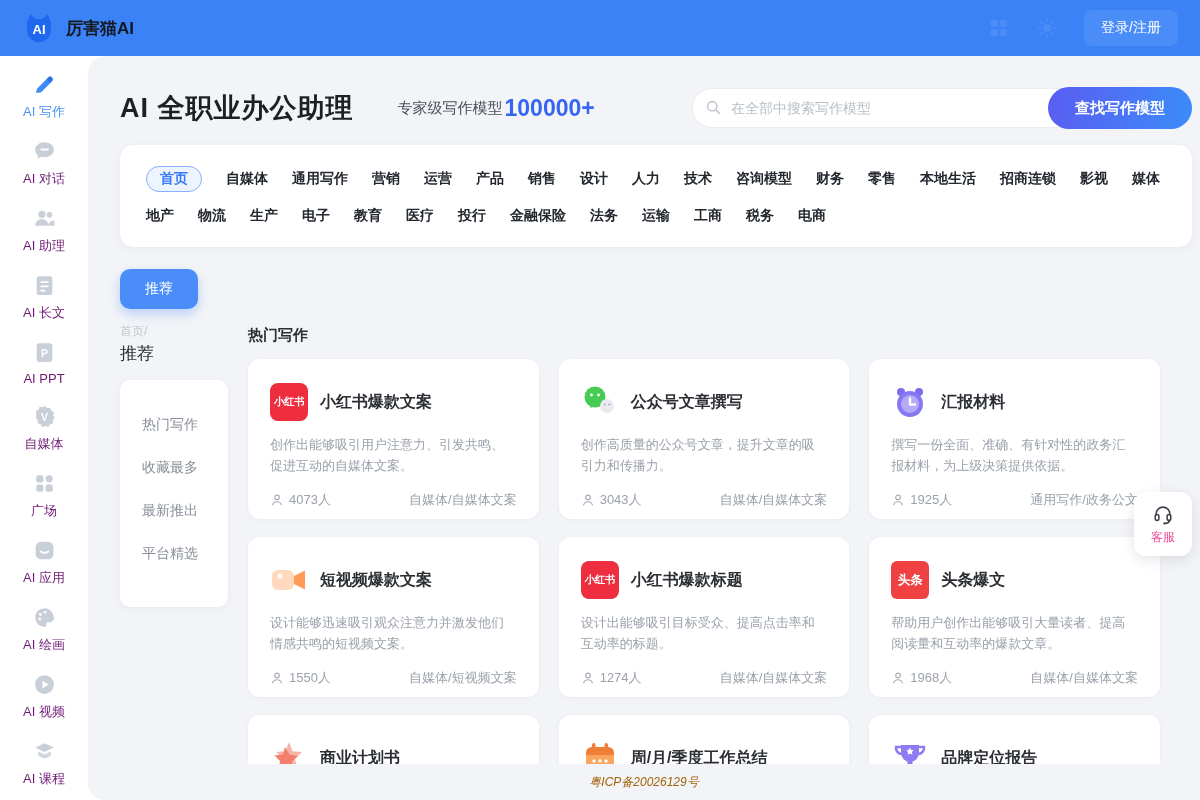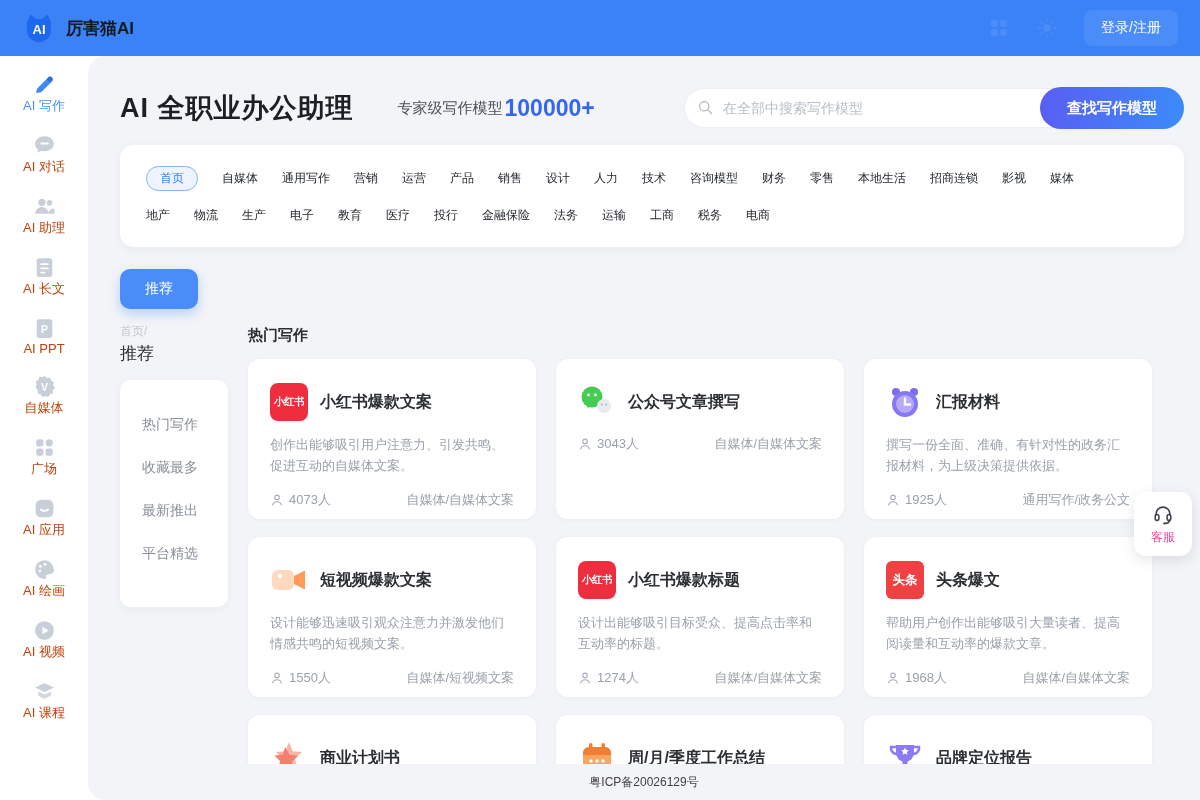--- a/index.html
+++ b/index.html
@@ -12,43 +12,43 @@
   .logo { width:34px; height:32px; margin-right:10px; }
   .brand { font-size:17px; font-weight:700; color:#15181d; }
   .topbar-right { margin-left:auto; display:flex; align-items:center; gap:26px; }
   .top-icon { width:22px; height:22px; cursor:pointer; display:block; }
   .login-btn { background:#4a8df8; color:#fff; font-size:14px; padding:9px 17px; border:none; border-radius:8px; cursor:pointer; }
 
   
   .page-body { flex:1; display:flex; min-height:0; background:#fff; }
 
   .sidebar { width:88px; background:#fff; padding-top:16px; display:flex; flex-direction:column; align-items:center; flex:0 0 auto; }
-  .side-item { display:flex; flex-direction:column; align-items:center; margin-bottom:18px; cursor:pointer; width:100%; }
+  .side-item { display:flex; flex-direction:column; align-items:center; gap:6px; margin-bottom:18px; cursor:pointer; width:100%; }
   .side-item svg { width:25px; height:25px; }
-  .side-item .side-label { font-size:13px; color:#c2410c; }
+  .side-item .side-label { font-size:13px; color:#701a75; }
   .side-item.active .side-label { color:#4a90f8; }
 
-  .content { flex:1; background:#f3f4f7; border-radius:18px 0 0 18px; position:relative; overflow:hidden; padding:0 16px 0 32px; }
+  .content { flex:1; background:#f3f4f7; border-radius:18px 0 0 18px; position:relative; overflow:hidden; padding:0 8px 0 32px; }
 
   
   .hero { display:flex; align-items:center; margin-top:30px; height:44px; }
   .hero-title { font-size:27px; font-weight:800; color:#1c1f24; letter-spacing:1px; }
   .model-count { margin-left:44px; display:flex; align-items:center; }
   .model-count .sub { font-size:15px; color:#4a4f58; }
   .model-count .num { font-size:23px; font-weight:800; color:#3566f2; margin-left:2px; }
   .searchbox { margin-left:auto; position:relative; width:500px; height:42px; }
   .searchbox input { width:100%; height:40px; margin-top:1px; border:1px solid #ececf0; border-radius:21px; background:#fff; padding:0 150px 0 38px; font-size:14px; color:#333; outline:none; }
   .searchbox input::placeholder { color:#b9bec8; }
   .search-glyph { position:absolute; left:13px; top:12px; width:17px; height:17px; }
   .search-btn { position:absolute; right:0; top:0; height:42px; padding:0 27px; border:none; border-radius:21px; background:linear-gradient(100deg,#5a5df2,#3b8cf9); color:#fff; font-size:15px; font-weight:600; cursor:pointer; }
 
   
   .tabs-card { margin-top:15px; background:#fff; border-radius:14px; padding:15px 26px 13px; box-shadow:0 2px 10px rgba(25,35,60,.05); overflow:hidden; }
   .tab-row { display:flex; column-gap:24px; align-items:center; height:37px; white-space:nowrap; }
-  .tab { font-size:12px; color:#23272e; font-weight:400; cursor:pointer; }
+  .tab { font-size:14px; color:#23272e; font-weight:700; cursor:pointer; }
   .tab.active { color:#3a7df6; background:#edf4ff; border:1px solid #85b3f9; border-radius:16px; padding:3px 13px; }
 
   
   .filter-row { margin-top:22px; display:flex; gap:26px; }
   .btn-recommend { background:#4a8df8; color:#fff; font-size:14px; padding:11px 25px; border:none; border-radius:10px; cursor:pointer; box-shadow:0 5px 12px rgba(74,141,248,.35); }
   .btn-fav { background:#fff; color:#33373e; font-size:14px; padding:11px 27px; border:none; border-radius:10px; cursor:pointer; box-shadow:0 3px 10px rgba(25,35,60,.06); }
 
   
   .lower { margin-top:14px; display:flex; align-items:flex-start; }
   .left-col { width:108px; flex:0 0 auto; }
@@ -72,21 +72,21 @@
   .card-foot { margin-top:14px; display:flex; justify-content:space-between; align-items:center; font-size:13px; color:#9ba1ab; }
   .card-users { display:flex; align-items:center; gap:5px; }
   .card-users svg { width:14px; height:14px; }
 
   
   .float-service { position:absolute; right:8px; top:436px; width:58px; height:64px; background:#fff; border-radius:12px; box-shadow:0 4px 14px rgba(0,0,0,.10); display:flex; flex-direction:column; align-items:center; justify-content:center; gap:4px; cursor:pointer; }
   .float-service svg { width:22px; height:22px; }
   .float-service .fs-label { font-size:12px; color:#ec4899; }
 
   
-  .page-footer { position:absolute; left:0; right:0; bottom:0; height:36px; background:#f3f4f7; display:flex; align-items:center; justify-content:center; font-size:12px; color:#404040; }
+  .page-footer { position:absolute; left:0; right:0; bottom:0; height:36px; background:#f3f4f7; display:flex; align-items:center; justify-content:center; font-size:12px; color:#a16207;font-style:italic; }
 </style>
 </head>
 <body>
 
 <div class="screen">
 
   <div class="topbar">
     <svg class="logo" viewBox="0 0 34 32">
         <path d="M5 10 L8.5 2.5 14 7h6l5.5-4.5L29 10v8.5C29 25.5 23.5 29.5 17 30.5 10.5 29.5 5 25.5 5 18.5Z" fill="#1e68f0"></path>
         <text x="17" y="22" text-anchor="middle" font-size="13" font-weight="bold" fill="#fff">AI</text>
@@ -301,20 +301,21 @@
                       <circle cx="10.5" cy="12" r="1.4" fill="#fff"></circle>
                       <circle cx="17.5" cy="12" r="1.4" fill="#fff"></circle>
                       <circle cx="26" cy="23" r="7" fill="#e9ebf0"></circle>
                       <path d="M30 29.5l-1-3.2-3.2 1z" fill="#e9ebf0"></path>
                       <circle cx="23.8" cy="21.5" r="1" fill="#aab0bc"></circle>
                       <circle cx="28.2" cy="21.5" r="1" fill="#aab0bc"></circle>
                     </svg>
                   </div>
                 <div class="card-title">公众号文章撰写</div>
               </div>
+              <div class="card-desc">创作高质量的公众号文章，提升文章的吸引力和传播力。</div>
               <div class="card-foot">
                 <div class="card-users">
                     <svg viewBox="0 0 16 16" fill="none" stroke="#a9aeb8" stroke-width="1.3">
                       <circle cx="8" cy="5" r="2.6"></circle>
                       <path d="M2.8 14a5.4 5.4 0 0110.4 0"></path>
                     </svg>
                     <span>3043人</span>
                   </div>
                 <div class="card-cat">自媒体/自媒体文案</div>
               </div>

